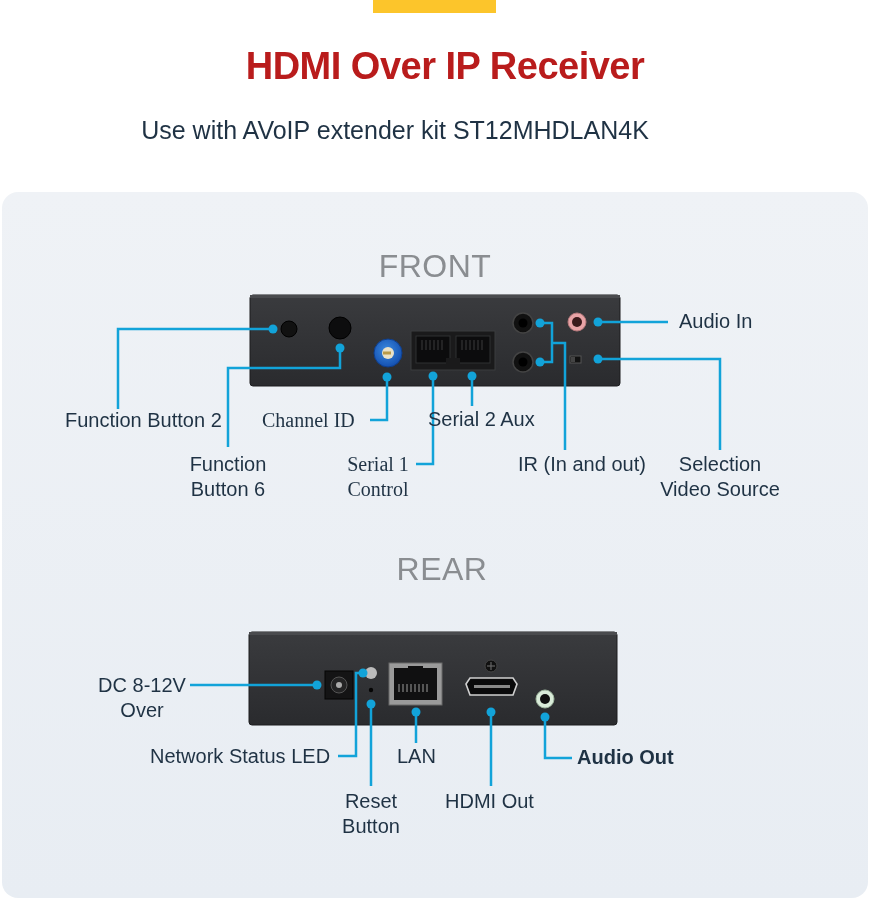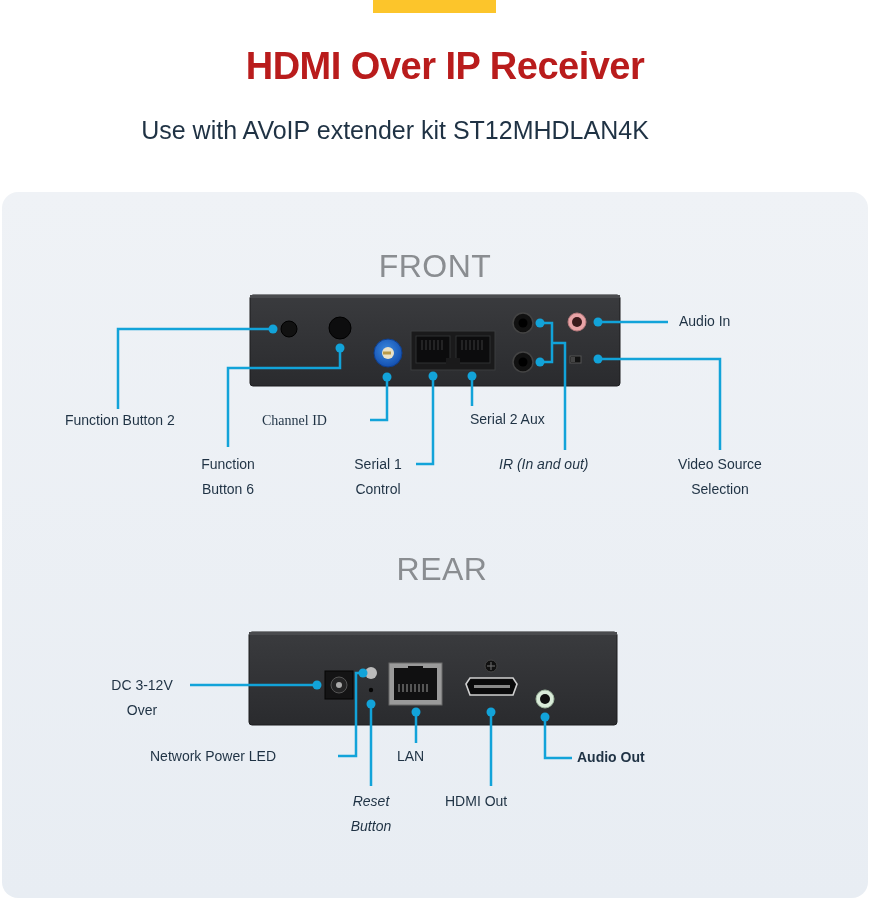--- a/index.html
+++ b/index.html
@@ -25,21 +25,21 @@
     position: absolute; left: 2px; top: 192px; width: 866px; height: 706px;
     border-radius: 16px;
     background: linear-gradient(180deg, #eff2f6 0%, #e8edf3 100%);
   }
   .section-label {
     position: absolute; left: 0; width: 870px; text-align: center;
     font-size: 32px; color: #8a8d91; letter-spacing: 0.5px;
   }
   svg.diagram { position: absolute; left: 0; top: 0; }
   .lbl {
-    position: absolute; font-size: 14px; color: #1f3244; white-space: nowrap;
+    position: absolute; font-size: 20px; color: #1f3244; white-space: nowrap;
     line-height: 25px;
   }
   .lbl.center { text-align: center; }
 </style>
 </head>
 <body>
 
 <div class="accent-bar"></div>
 <div class="title">HDMI Over IP Receiver</div>
 <div class="subtitle">Use with AVoIP extender kit ST12MHDLAN4K</div>
@@ -207,36 +207,36 @@
     <circle cx="545" cy="717" r="4.5"></circle>
   </g>
 </svg>
 
 <div class="lbl" style="left:33px; top:408px;margin-left:32px;">Function Button 2</div>
 <div class="lbl center" style="left:170px; top:452px; width:116px;">
   <div>Function</div>
   <div>Button 6</div>
 </div>
 <div class="lbl" style="left:262px; top:408px;font-family:Liberation Serif, serif;">Channel ID</div>
-<div class="lbl center" style="left:330px; top:452px; width:96px;">
+<div class="lbl center" style="left:330px; top:452px; width:96px;font-family:Liberation Serif, serif;">
   <div>Serial 1</div>
   <div>Control</div>
 </div>
-<div class="lbl" style="left:470px; top:407px;">Serial 2 Aux</div>
-<div class="lbl" style="left:499px; top:452px;font-style:italic;">IR (In and out)</div>
+<div class="lbl" style="left:428px; top:407px;">Serial 2 Aux</div>
+<div class="lbl" style="left:518px; top:452px;">IR (In and out)</div>
 <div class="lbl" style="left:679px; top:309px;">Audio In</div>
 <div class="lbl center" style="left:650px; top:452px; width:140px;">
+  <div>Selection</div>
   <div>Video Source</div>
-  <div>Selection</div>
 </div>
 
 <div class="lbl center" style="left:92px; top:673px; width:100px;">
-  <div>DC 3-12V</div>
+  <div>DC 8-12V</div>
   <div>Over</div>
 </div>
-<div class="lbl" style="left:150px; top:744px;">Network Power LED</div>
-<div class="lbl center" style="left:330px; top:789px; width:82px;font-style:italic;">
+<div class="lbl" style="left:150px; top:744px;">Network Status LED</div>
+<div class="lbl center" style="left:330px; top:789px; width:82px;">
   <div>Reset</div>
   <div>Button</div>
 </div>
 <div class="lbl" style="left:397px; top:744px;">LAN</div>
 <div class="lbl" style="left:445px; top:789px;">HDMI Out</div>
 <div class="lbl" style="left:577px; top:745px;font-weight:bold;">Audio Out</div>
 
 </body></html>

